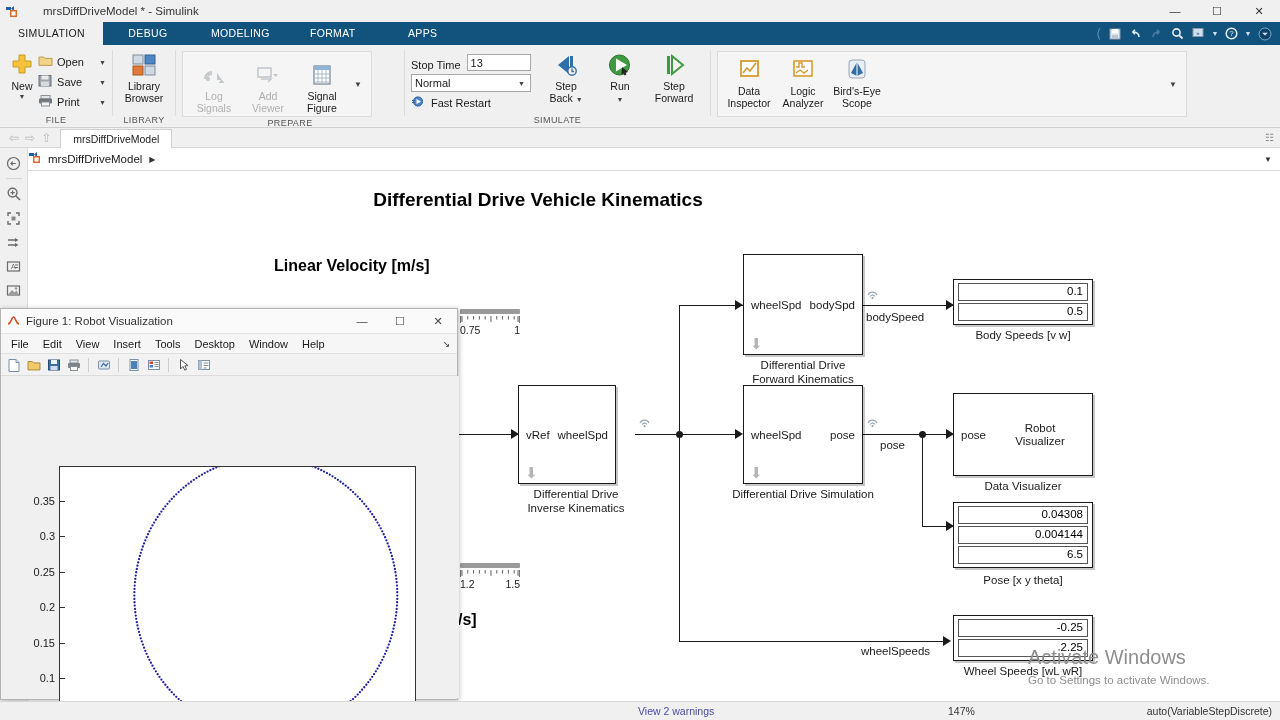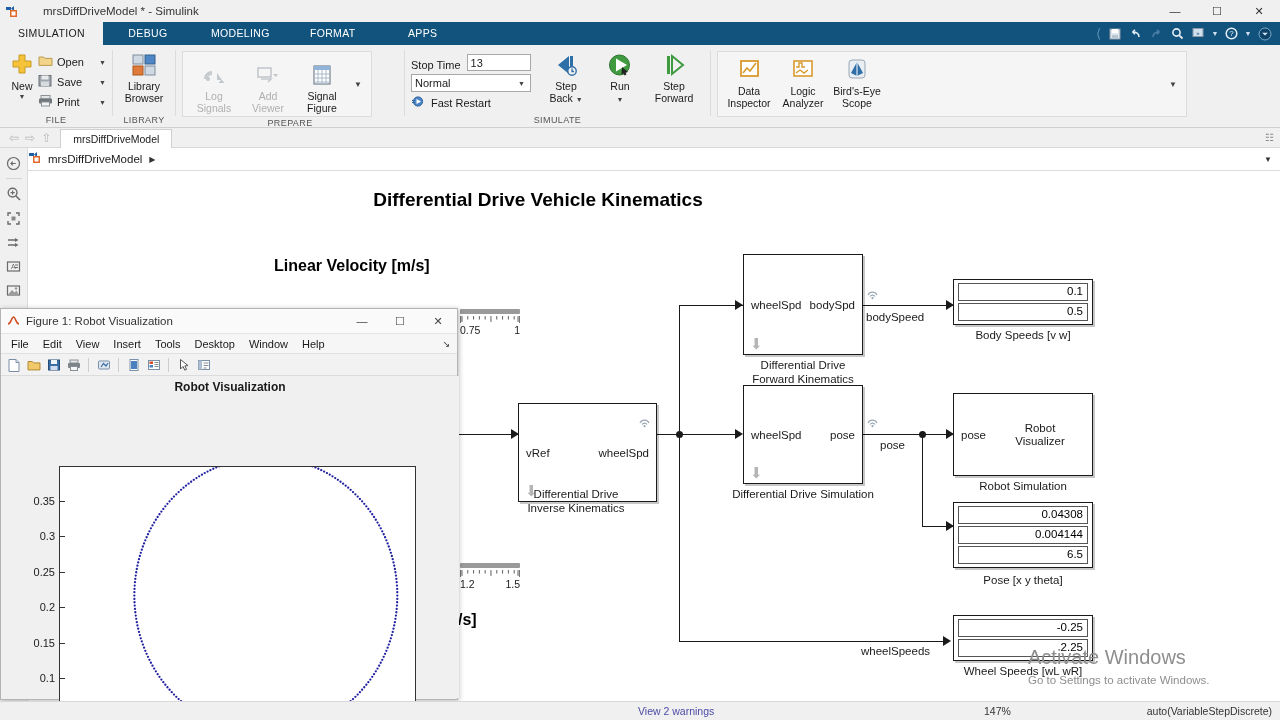--- a/index.html
+++ b/index.html
@@ -256,21 +256,21 @@
   }
   .ytickmark { position: absolute; left: 0; width: 5px; height: 1px; background: #333; }
 
   
   .statusbar {
     position: absolute; bottom: 0; left: 0; width: 1280px; height: 19px;
     background: #f0f0f0; border-top: 1px solid #d8d8d8;
     display: flex; align-items: center; font-size: 10.5px; color: #444;
   }
   .sb-warn { position: absolute; left: 638px; color: #4b4ba8; }
-  .sb-zoom { position: absolute; left: 948px; color: #333; margin-left: 36px; }
+  .sb-zoom { position: absolute; left: 948px; color: #333; }
   .sb-solver { position: absolute; right: 8px; color: #333; }
 
   
   .watermark {
     position: absolute; left: 1028px; top: 643px; pointer-events: none;
     color: #8e8e8e; line-height: 1.45;
   }
   .wm1 { font-size: 20px; }
   .wm2 { font-size: 11.5px; }
 </style>
@@ -759,21 +759,21 @@
     <div class="sblock" style="left:715px; top:83px; width:120px; height:101px">
       <span class="port-l">wheelSpd</span>
       <span class="port-r">bodySpd</span>
       <span class="maskarrow">⬇</span>
     </div>
     <div class="blk-caption" style="left:715px; top:187px; width:120px">
       <span>Differential Drive</span><br>
       <span>Forward Kinematics</span>
     </div>
 
-    <div class="sblock" style="left:490px; top:232px; width:139px; height:99px">
+    <div class="sblock" style="left:490px; top:214px; width:98px; height:99px">
       <span class="port-l">vRef</span>
       <span class="port-r">wheelSpd</span>
       <span class="maskarrow">⬇</span>
     </div>
     <div class="blk-caption" style="left:488px; top:316px; width:120px">
       <span>Differential Drive</span><br>
       <span>Inverse Kinematics</span>
     </div>
 
     <div class="sblock" style="left:715px; top:214px; width:120px; height:99px">
@@ -783,21 +783,21 @@
     </div>
     <div class="blk-caption" style="left:690px; top:316px; width:170px">Differential Drive Simulation</div>
 
     <div class="sblock" style="left:925px; top:222px; width:140px; height:83px">
       <span class="port-l">pose</span>
       <span class="center-lbl">
         <span>Robot</span><br>
         <span>Visualizer</span>
       </span>
     </div>
-    <div class="blk-caption" style="left:925px; top:308px; width:140px">Robot Simulation</div>
+    <div class="blk-caption" style="left:925px; top:308px; width:140px">Data Visualizer</div>
 
     <span class="wifi-icon" style="left:838px; top:118px">
       <svg width="13" height="11" viewBox="0 0 13 11">
           <path d="M2 6 a5 5 0 0 1 9 0" fill="none" stroke="#9aa7b5" stroke-width="1.2"></path>
           <path d="M4 7.5 a3 3 0 0 1 5 0" fill="none" stroke="#9aa7b5" stroke-width="1.2"></path>
           <circle cx="6.5" cy="9.2" r="1.1" fill="#9aa7b5"></circle>
         </svg>
     </span>
     <span class="sig-label" style="left:838px; top:140px">bodySpeed</span>
 
@@ -927,21 +927,20 @@
       <span class="ftb">
         <svg width="14" height="14" viewBox="0 0 14 14">
             <rect x="1.5" y="2.5" width="11" height="9" fill="#fff" stroke="#7a8fa8"></rect>
             <rect x="1.5" y="2.5" width="3.5" height="9" fill="#aebfd2"></rect>
             <path d="M6.5 5 h5 M6.5 7.5 h5 M6.5 10 h3" stroke="#8a9097"></path>
           </svg>
       </span>
     </div>
 
     <div class="plotarea">
-      <div class="plot-title">Robot Visualization</div>
       <div class="axesbox">
 
         <div class="ytickmark" style="top:88.8%"></div>
         <span class="ytick" style="top:88.8%">0.05</span>
         <div class="ytickmark" style="top:76.0%"></div>
         <span class="ytick" style="top:76.0%">0.1</span>
         <div class="ytickmark" style="top:63.2%"></div>
         <span class="ytick" style="top:63.2%">0.15</span>
         <div class="ytickmark" style="top:50.5%"></div>
         <span class="ytick" style="top:50.5%">0.2</span>

